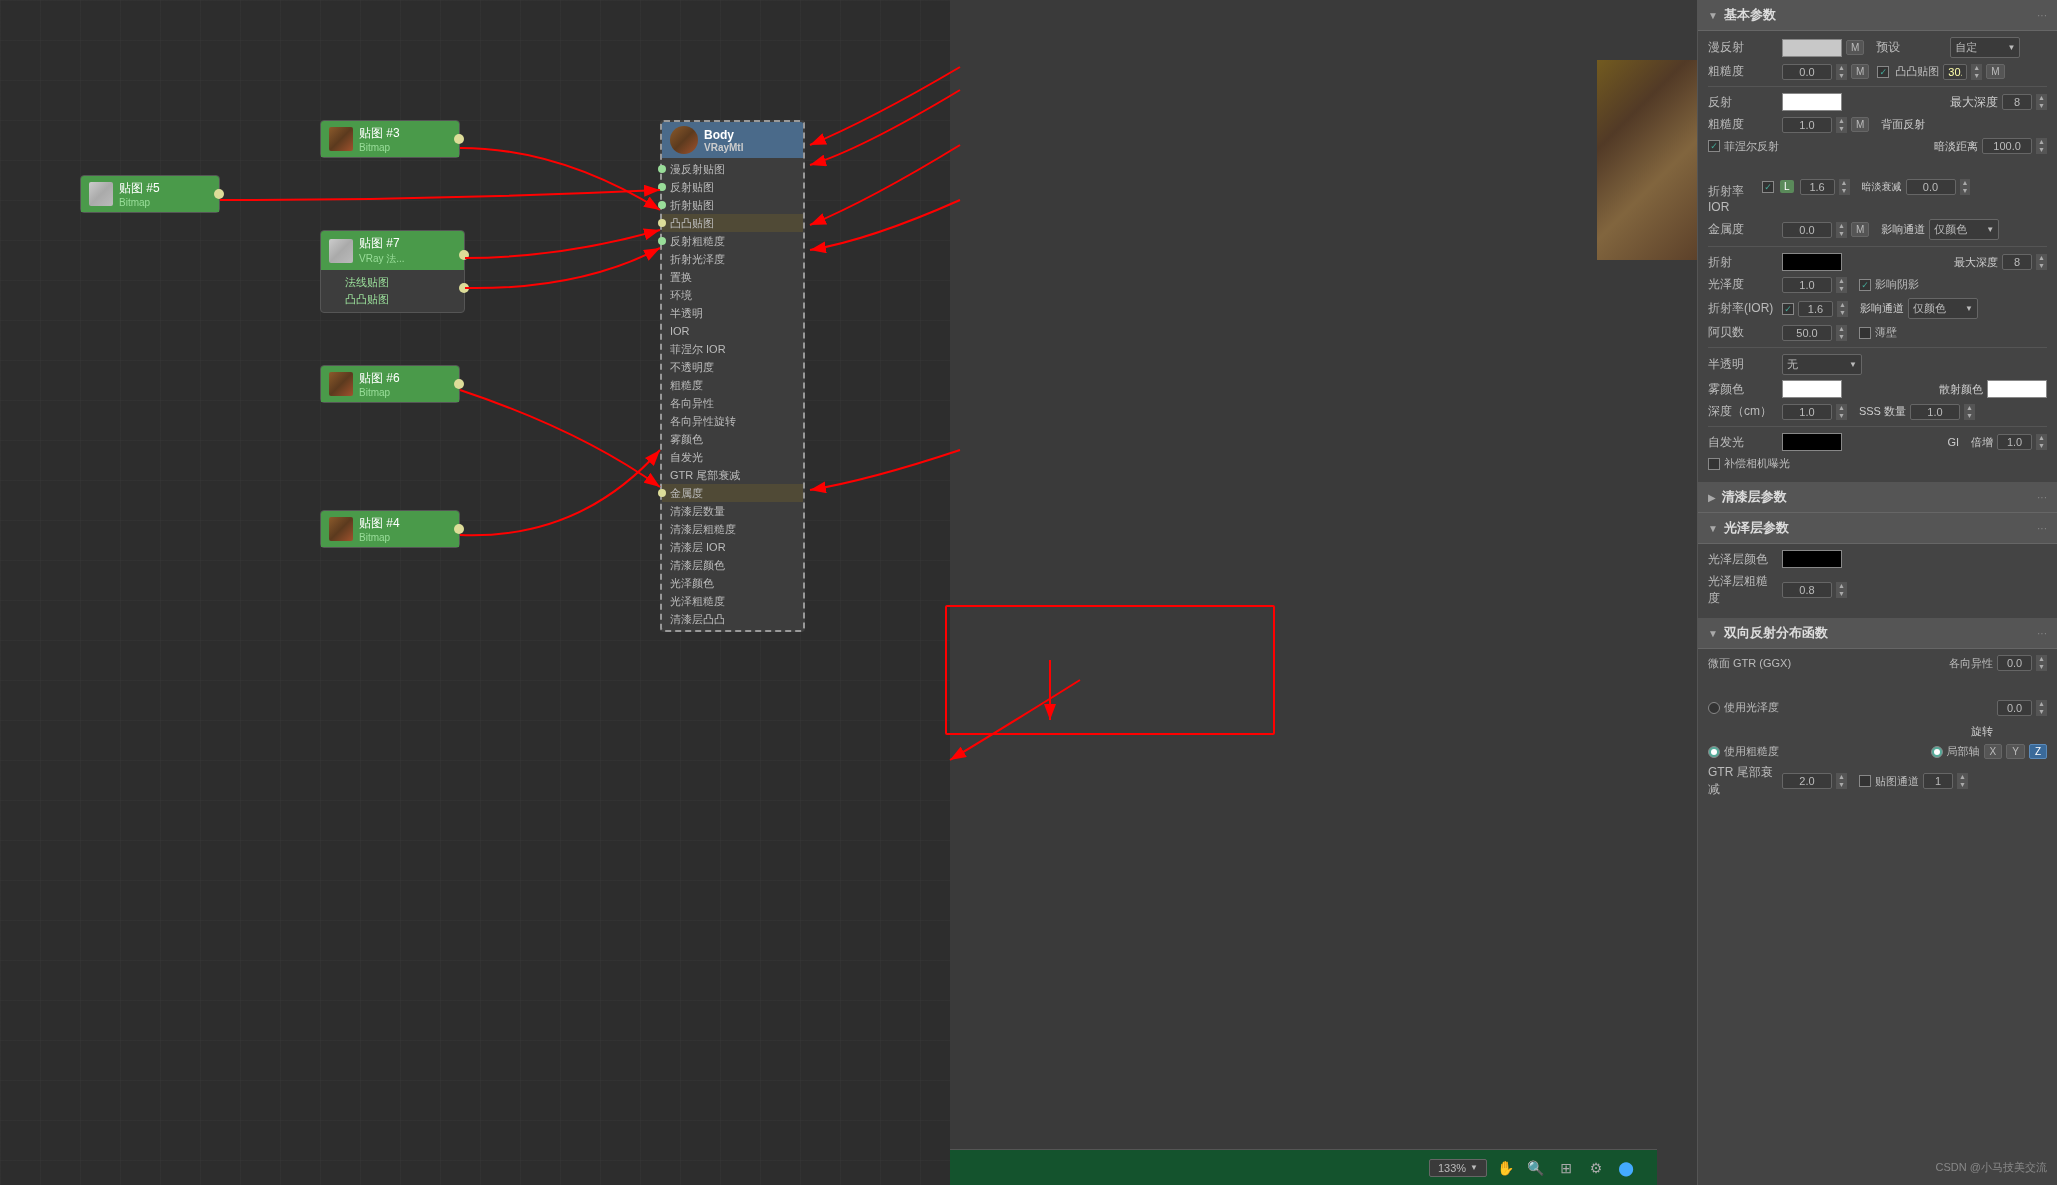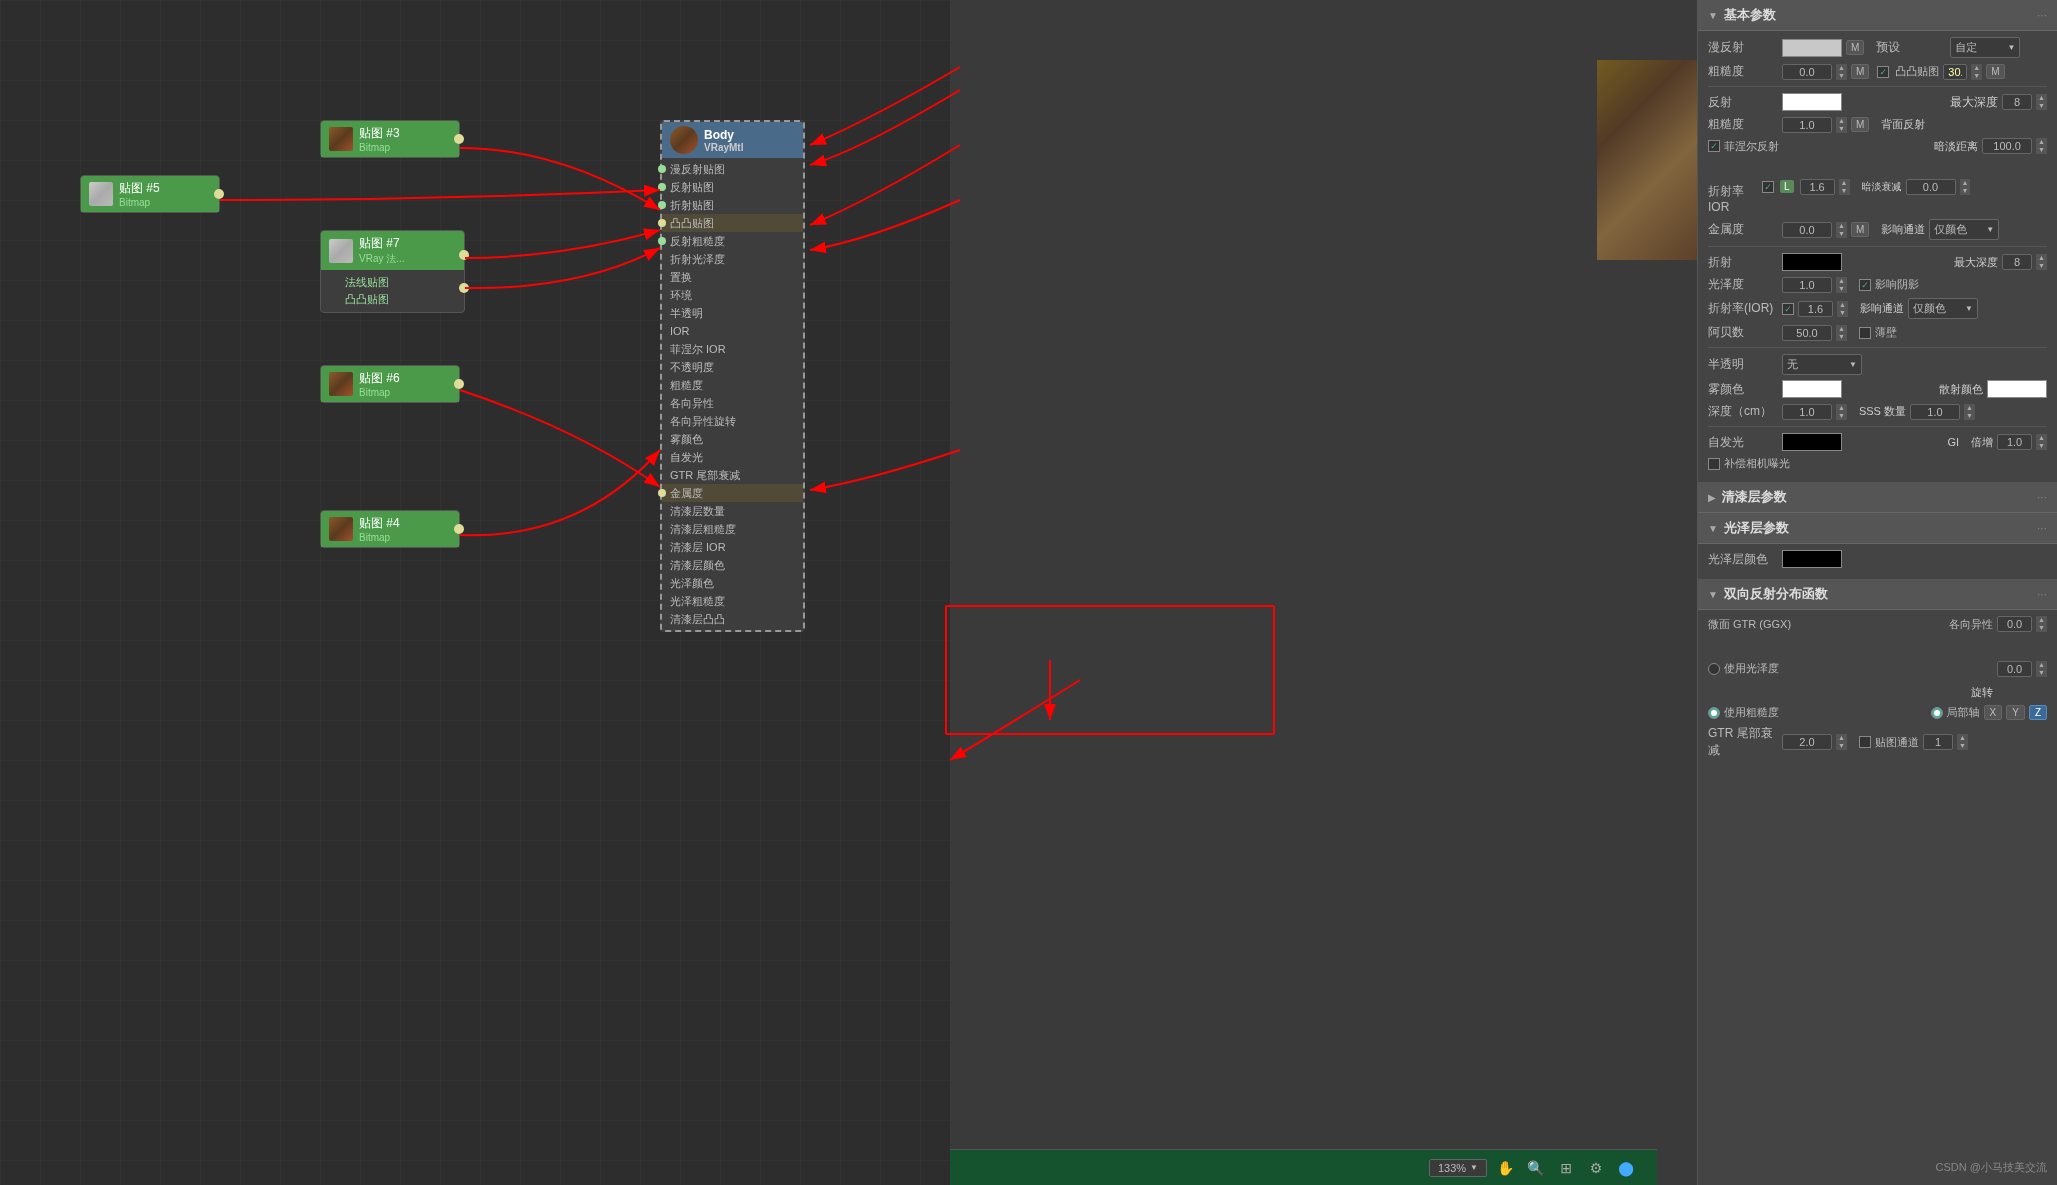--- a/index.html
+++ b/index.html
@@ -710,20 +710,28 @@
   <div class="section-header">
     <span class="triangle">▼</span>
     <span class="section-title">光泽层参数</span>
     <span style="margin-left:auto;font-size:10px;color:#888;">···</span>
   </div>
   <div class="section-body">
     <div class="param-row">
       <span class="param-label">光泽层颜色</span>
       <span class="color-swatch black"></span>
     </div>
+    <div class="param-row">
+      <span class="param-label">光泽层粗糙度</span>
+      <input class="num-input" value="0.8" style="">
+      <div class="spin-btn">
+          <button class="spin-up">▲</button>
+          <button class="spin-down">▼</button>
+        </div>
+    </div>
   </div>
 
   <div class="section-header">
     <span class="triangle">▼</span>
     <span class="section-title">双向反射分布函数</span>
     <span style="margin-left:auto;font-size:10px;color:#888;">···</span>
   </div>
   <div class="section-body">
     <div class="param-row">
       <span style="font-size:11px;color:#bbb;width:100px;">微面 GTR (GGX)</span>

